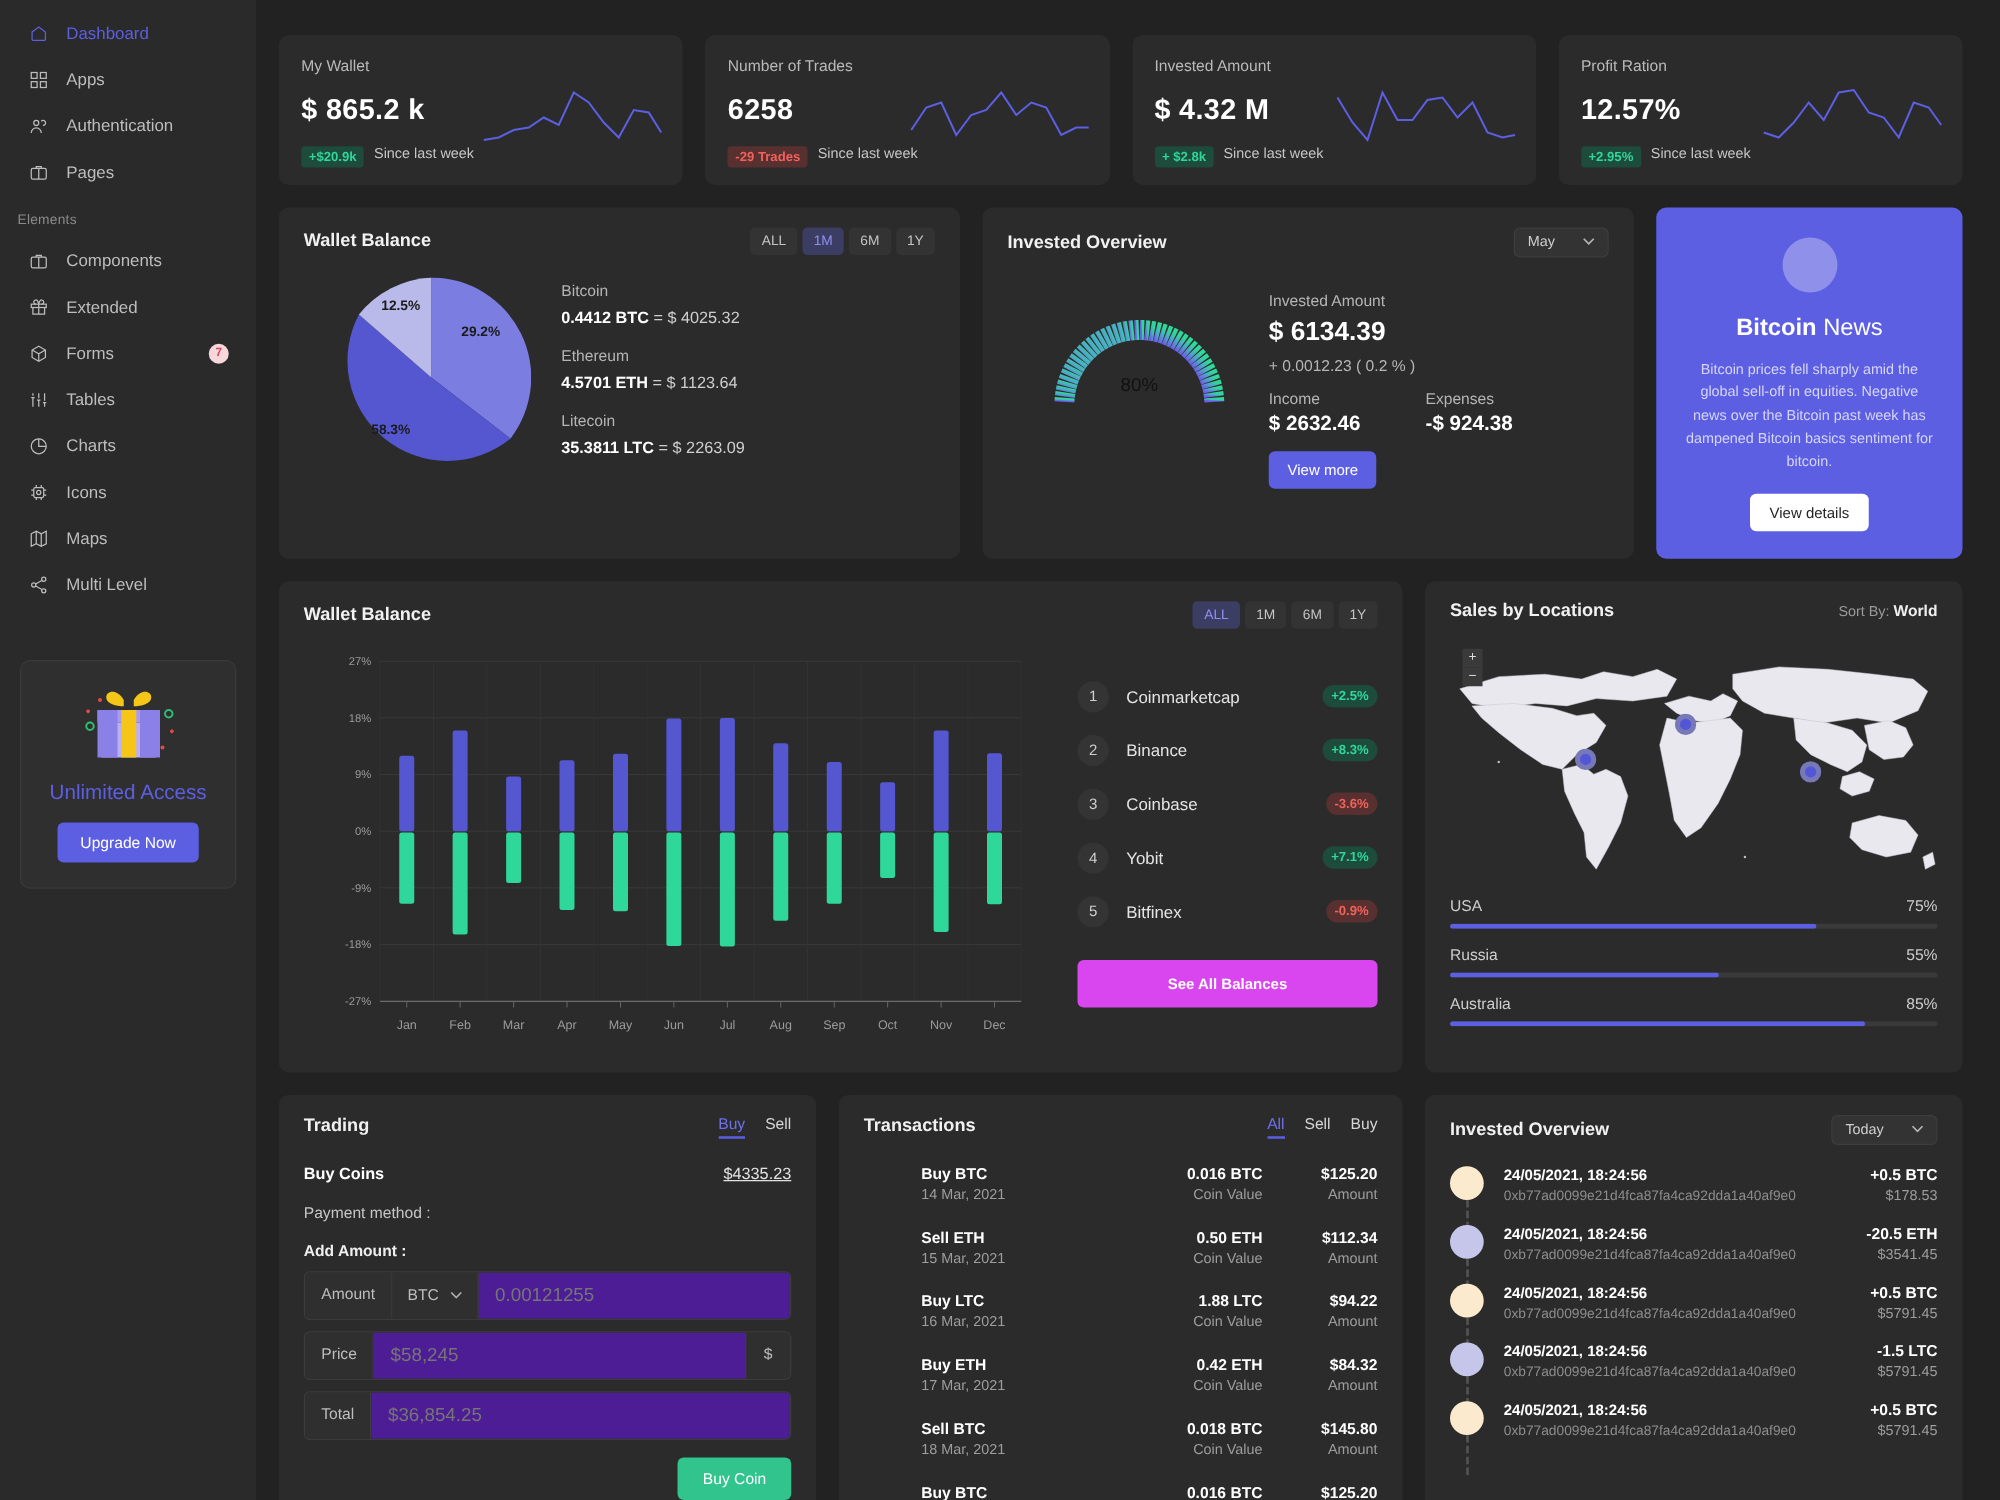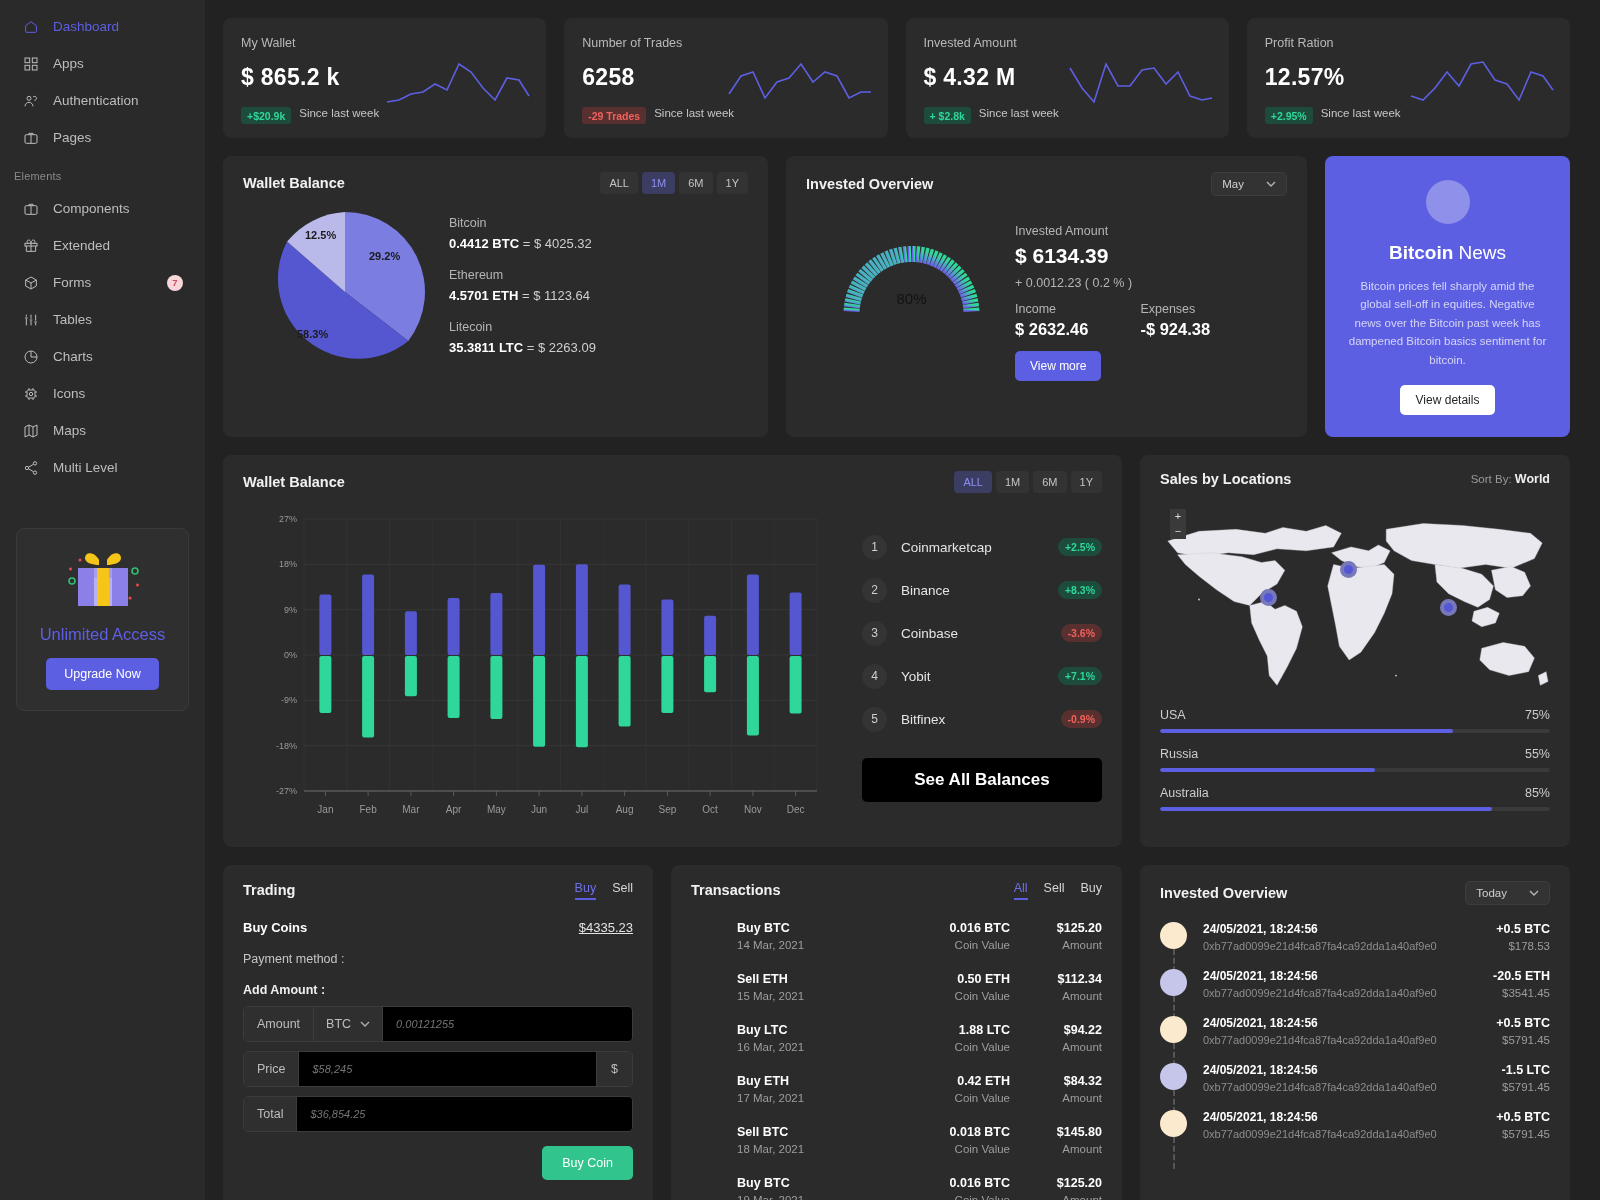--- a/index.html
+++ b/index.html
@@ -22,21 +22,21 @@
   .section-label { font-size:11px; color:#8a8a8a; padding:14px 0 8px 14px; letter-spacing:.2px; }
   .badge-pill { position:absolute; right:22px; top:50%; transform:translateY(-50%); background:#f8d7da; color:#d24b5f; font-size:9.5px; width:16px; height:16px; border-radius:50%; display:flex; align-items:center; justify-content:center; font-weight:bold; }
 
   .promo { margin:42px 16px 0 16px; background:#2f2f2f; border:1px solid #3a3a3a; border-radius:8px; padding:18px 12px 20px; text-align:center; }
   .promo-gift { height:72px; display:flex; align-items:center; justify-content:center; }
   .promo-title { color:#5d5fe3; font-size:16.5px; margin-top:6px; }
   .promo-text { font-size:11.5px; color:#cfcfcf; line-height:1.55; margin-top:9px; padding:0 4px; }
   .promo-btn { margin-top:14px; background:#5d5fe3; color:#fff; border:none; border-radius:5px; padding:9px 18px; font-size:12.5px; font-family:inherit; cursor:pointer; }
 
   
-  .main { flex:1; padding:18px 30px 0 18px; overflow:hidden; }
+  .main { flex:1; padding:28px 30px 0 18px; overflow:hidden; }
   .card { background:#2b2b2b; border-radius:8px; }
   .row { display:flex; gap:18px; }
 
   
   .stats { margin-bottom:18px; }
   .stat-card { flex:1; padding:18px 18px 14px; position:relative; }
   .stat-title { font-size:12.5px; color:#b9b9b9; }
   .stat-value { font-size:23px; font-weight:bold; margin-top:14px; color:#fff; letter-spacing:.3px; }
   .stat-foot { margin-top:16px; display:flex; align-items:flex-start; gap:8px; font-size:11.5px; color:#c6c6c6; }
   .chip { font-size:10.5px; padding:2.5px 6px; border-radius:3px; font-weight:bold; }
@@ -86,21 +86,21 @@
   .bar-card { flex:1; padding:16px 20px 14px; }
   .chart-area { display:flex; margin-top:16px; }
   .bars-box { flex:1; }
   .balances-box { flex:0 0 260px; padding:26px 0 0 20px; }
   .bal-row { display:flex; align-items:center; gap:14px; margin-bottom:18px; }
   .bal-num { width:25px; height:25px; border-radius:50%; background:#343434; display:flex; align-items:center; justify-content:center; font-size:12px; color:#cfcfcf; flex:0 0 25px; }
   .bal-name { flex:1; font-size:13.5px; color:#e4e4e4; }
   .bal-chip { font-size:10.5px; padding:3px 7px; border-radius:10px; font-weight:bold; }
   .bal-chip.up { background:#1d4b3c; color:#2fd79a; }
   .bal-chip.down { background:#58302f; color:#f0625c; }
-  .see-all { width:100%; margin-top:8px; background:#000000; color:#fff; border:none; border-radius:5px; padding:12px; font-size:17px; font-weight:bold; cursor:pointer; font-family:inherit; }
+  .see-all { width:100%; margin-top:8px; background:#d946ef; color:#fff; border:none; border-radius:5px; padding:12px; font-size:12px; font-weight:bold; cursor:pointer; font-family:inherit; }
 
   
   .map-card { flex:0 0 430px; padding:16px 20px 20px; }
   .sortby { font-size:11.5px; color:#9a9a9a; }
   .sortby b { color:#efefef; font-size:12.5px; font-weight:bold; }
   .map-box { position:relative; height:205px; margin-top:12px; }
   .zoomctl { position:absolute; left:10px; top:10px; z-index:4; }
   .zoomctl div { width:16px; height:15px; background:#3a3a3a; color:#ddd; font-size:11px; display:flex; align-items:center; justify-content:center; cursor:pointer; }
   .pin { position:absolute; width:17px; height:17px; border-radius:50%; background:#5356d6; border:4px solid rgba(150,150,160,.55); z-index:3; }
   .loc { margin-top:4px; }
@@ -115,21 +115,21 @@
   .tabs-mini span.on { color:#6e70ea; border-bottom:2px solid #5d5fe3; }
   .buyline { display:flex; justify-content:space-between; align-items:center; margin-top:20px; }
   .buyline b { font-size:13px; color:#fff; }
   .buyline u { font-size:13px; color:#e2e2e2; }
   .fld-lbl { font-size:12.5px; color:#c6c6c6; margin-top:17px; }
   .select-box { margin-top:9px; background:#2f2f2f; border:1px solid #3c3c3c; border-radius:5px; padding:10px 12px; display:flex; justify-content:space-between; align-items:center; font-size:12.5px; color:#c9c9c9; cursor:pointer; }
   .fld-lbl.b { font-weight:bold; color:#efefef; }
   .in-group { display:flex; margin-top:9px; border:1px solid #3c3c3c; border-radius:5px; overflow:hidden; }
   .in-tag { background:#2f2f2f; padding:10px 13px; font-size:12.5px; color:#bdbdbd; border-right:1px solid #3c3c3c; white-space:nowrap; }
   .in-unit { background:#2f2f2f; padding:10px 12px; font-size:12.5px; color:#bdbdbd; border-right:1px solid #3c3c3c; display:flex; align-items:center; gap:9px; white-space:nowrap; cursor:pointer; }
-  .in-field { flex:1; background:#000000; border:none; outline:none; padding:10px 13px; font-size:11px; color:#8e8e8e; font-family:inherit;font-style:italic; }
+  .in-field { flex:1; background:#4c1d95; border:none; outline:none; padding:10px 13px; font-size:15px; color:#8e8e8e; font-family:inherit; }
   .in-suffix { background:#2f2f2f; padding:10px 14px; font-size:12.5px; color:#bdbdbd; border-left:1px solid #3c3c3c; }
   .buy-coin { margin-top:14px; float:right; background:#31c48d; color:#fff; border:none; border-radius:5px; padding:10px 20px; font-size:12.5px; cursor:pointer; font-family:inherit; }
 
   .tx-card { flex:1; padding:16px 20px 0; }
   .tx-row { display:flex; align-items:flex-start; margin-top:21px; }
   .tx-c1 { flex:1; padding-left:46px; }
   .tx-c2 { width:120px; text-align:right; }
   .tx-c3 { width:92px; text-align:right; }
   .tx-top { font-size:12.5px; font-weight:bold; color:#fff; }
   .tx-bot { font-size:11.5px; color:#9d9d9d; margin-top:4px; }

